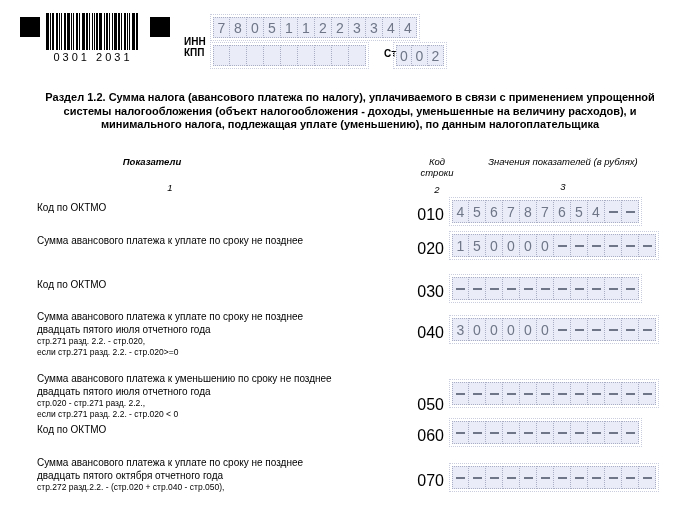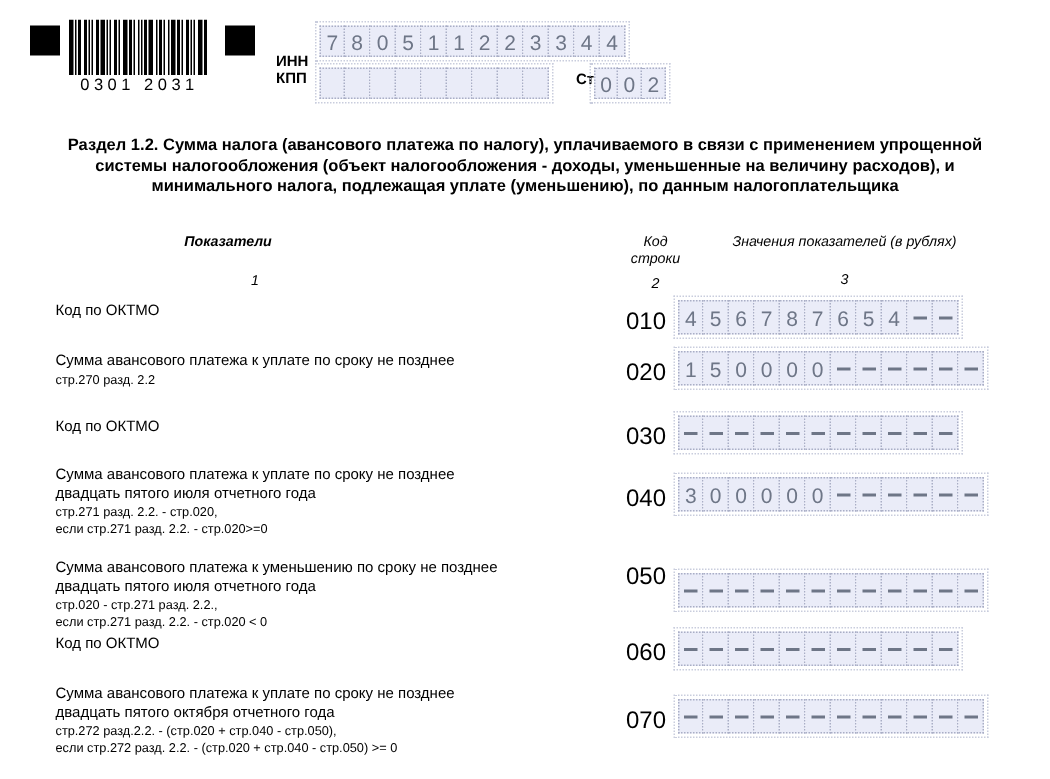--- a/index.html
+++ b/index.html
@@ -147,21 +147,20 @@
           </span>
           <span class="cell" style="width: 17px; height: 23px;">
             <span class="bar"></span>
           </span>
         </div>
   </div>
 
   <div>
     <div class="row-label" style="top: 235px;">
           <div class="main">Сумма авансового платежа к уплате по сроку не позднее</div>
-          <div class="sub">стр.270 разд. 2.2</div>
         </div>
     <div class="row-code" style="top: 240px;">020</div>
     <div class="field" style="left: 452px; top: 234px;">
           <span class="cell" style="width: 17px; height: 23px;">1</span>
           <span class="cell" style="width: 17px; height: 23px;">5</span>
           <span class="cell" style="width: 17px; height: 23px;">0</span>
           <span class="cell" style="width: 17px; height: 23px;">0</span>
           <span class="cell" style="width: 17px; height: 23px;">0</span>
           <span class="cell" style="width: 17px; height: 23px;">0</span>
           <span class="cell" style="width: 17px; height: 23px;">
@@ -263,21 +262,21 @@
         </div>
   </div>
 
   <div>
     <div class="row-label" style="top: 373px;">
           <div class="main">Сумма авансового платежа к уменьшению по сроку не позднее</div>
           <div class="main">двадцать пятого июля отчетного года</div>
           <div class="sub">стр.020 - стр.271 разд. 2.2.,</div>
           <div class="sub">если стр.271 разд. 2.2. - стр.020 &lt; 0</div>
         </div>
-    <div class="row-code" style="top: 376px;">050</div>
+    <div class="row-code" style="top: 396px;">050</div>
     <div class="field" style="left: 452px; top: 382px;">
           <span class="cell" style="width: 17px; height: 23px;">
             <span class="bar"></span>
           </span>
           <span class="cell" style="width: 17px; height: 23px;">
             <span class="bar"></span>
           </span>
           <span class="cell" style="width: 17px; height: 23px;">
             <span class="bar"></span>
           </span>
@@ -351,21 +350,20 @@
             <span class="bar"></span>
           </span>
         </div>
   </div>
 
   <div>
     <div class="row-label" style="top: 457px;">
           <div class="main">Сумма авансового платежа к уплате по сроку не позднее</div>
           <div class="main">двадцать пятого октября отчетного года</div>
           <div class="sub">стр.272 разд.2.2. - (стр.020 + стр.040 - стр.050),</div>
-          <div class="sub">если стр.272 разд. 2.2. - (стр.020 + стр.040 - стр.050) &gt;= 0</div>
         </div>
     <div class="row-code" style="top: 472px;">070</div>
     <div class="field" style="left: 452px; top: 466px;">
           <span class="cell" style="width: 17px; height: 23px;">
             <span class="bar"></span>
           </span>
           <span class="cell" style="width: 17px; height: 23px;">
             <span class="bar"></span>
           </span>
           <span class="cell" style="width: 17px; height: 23px;">

